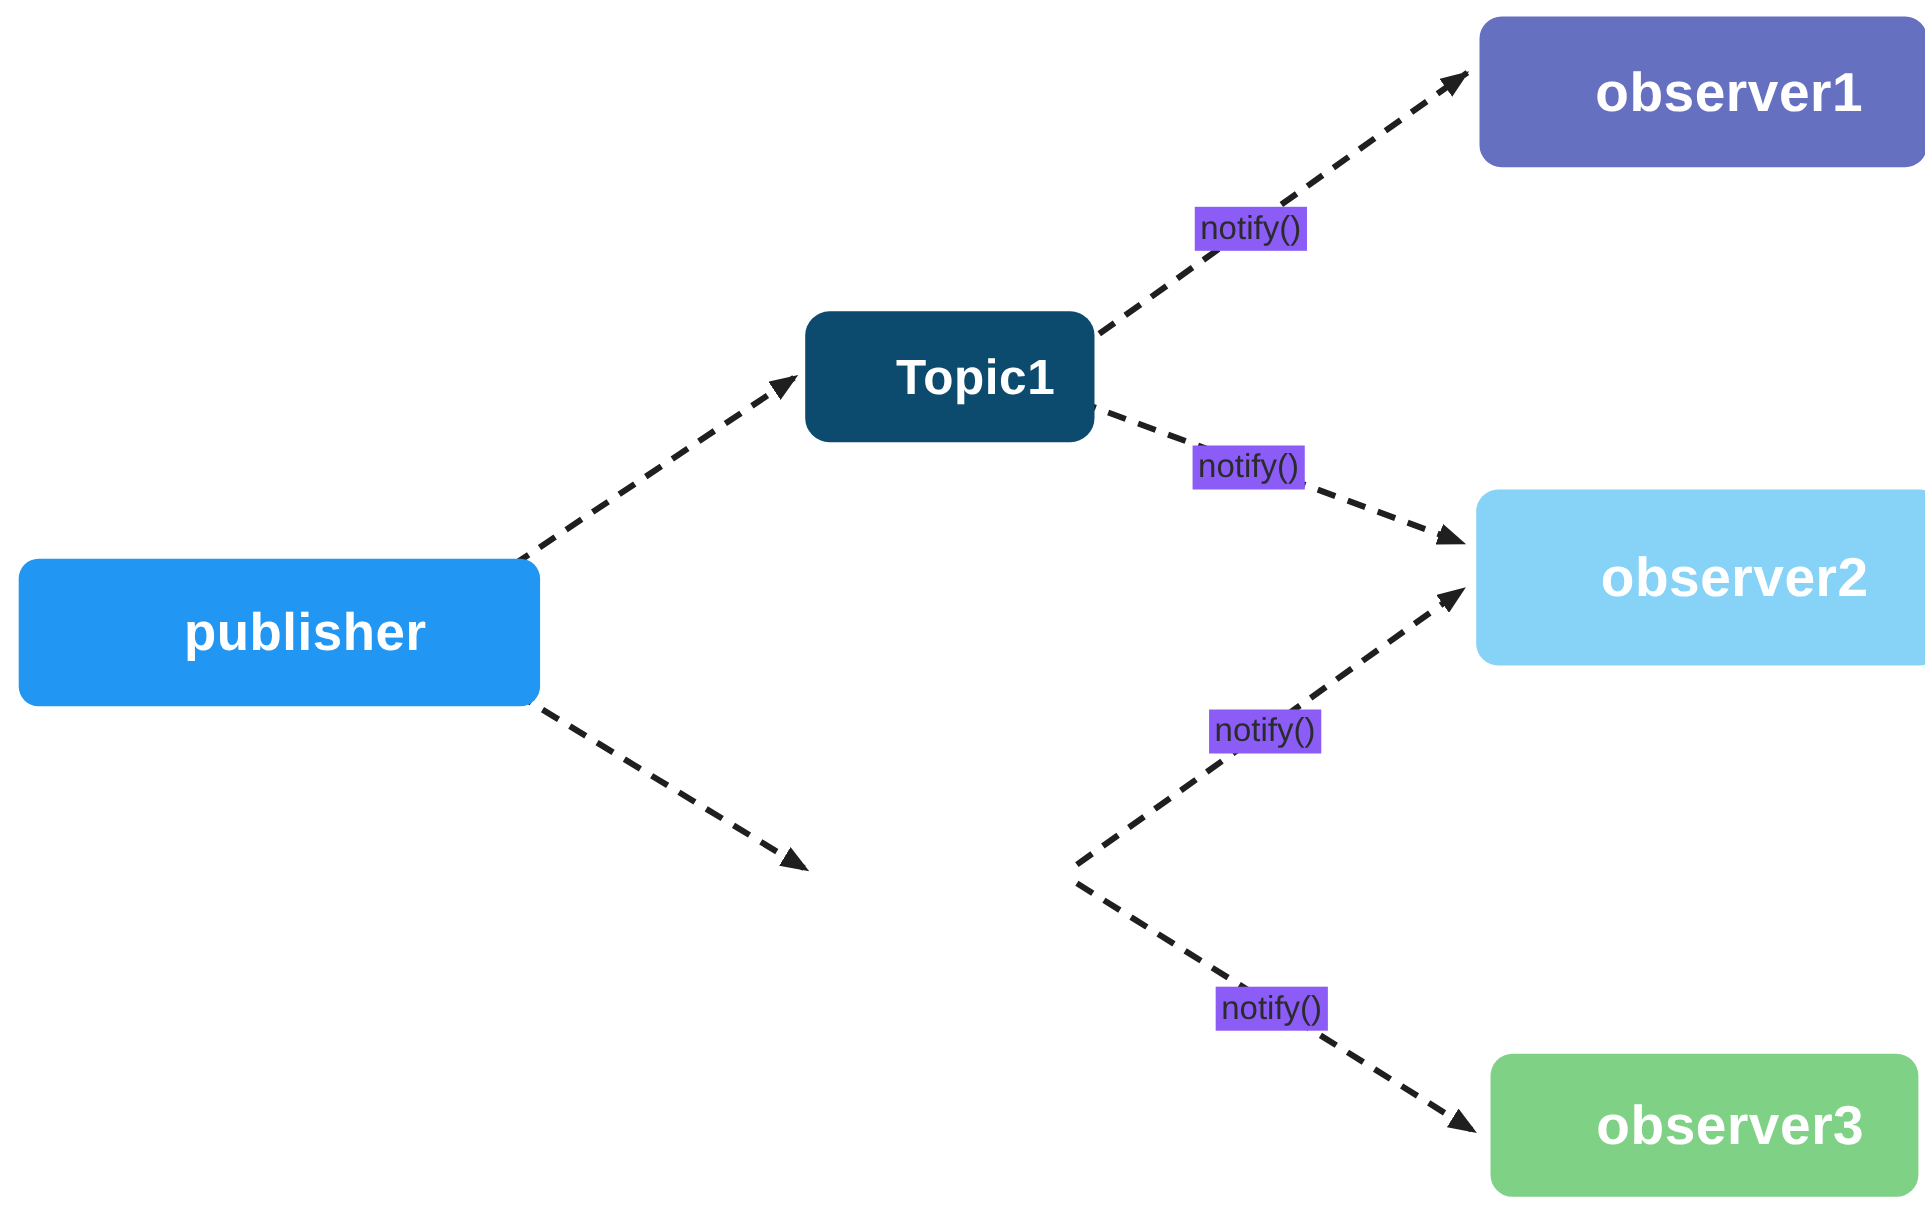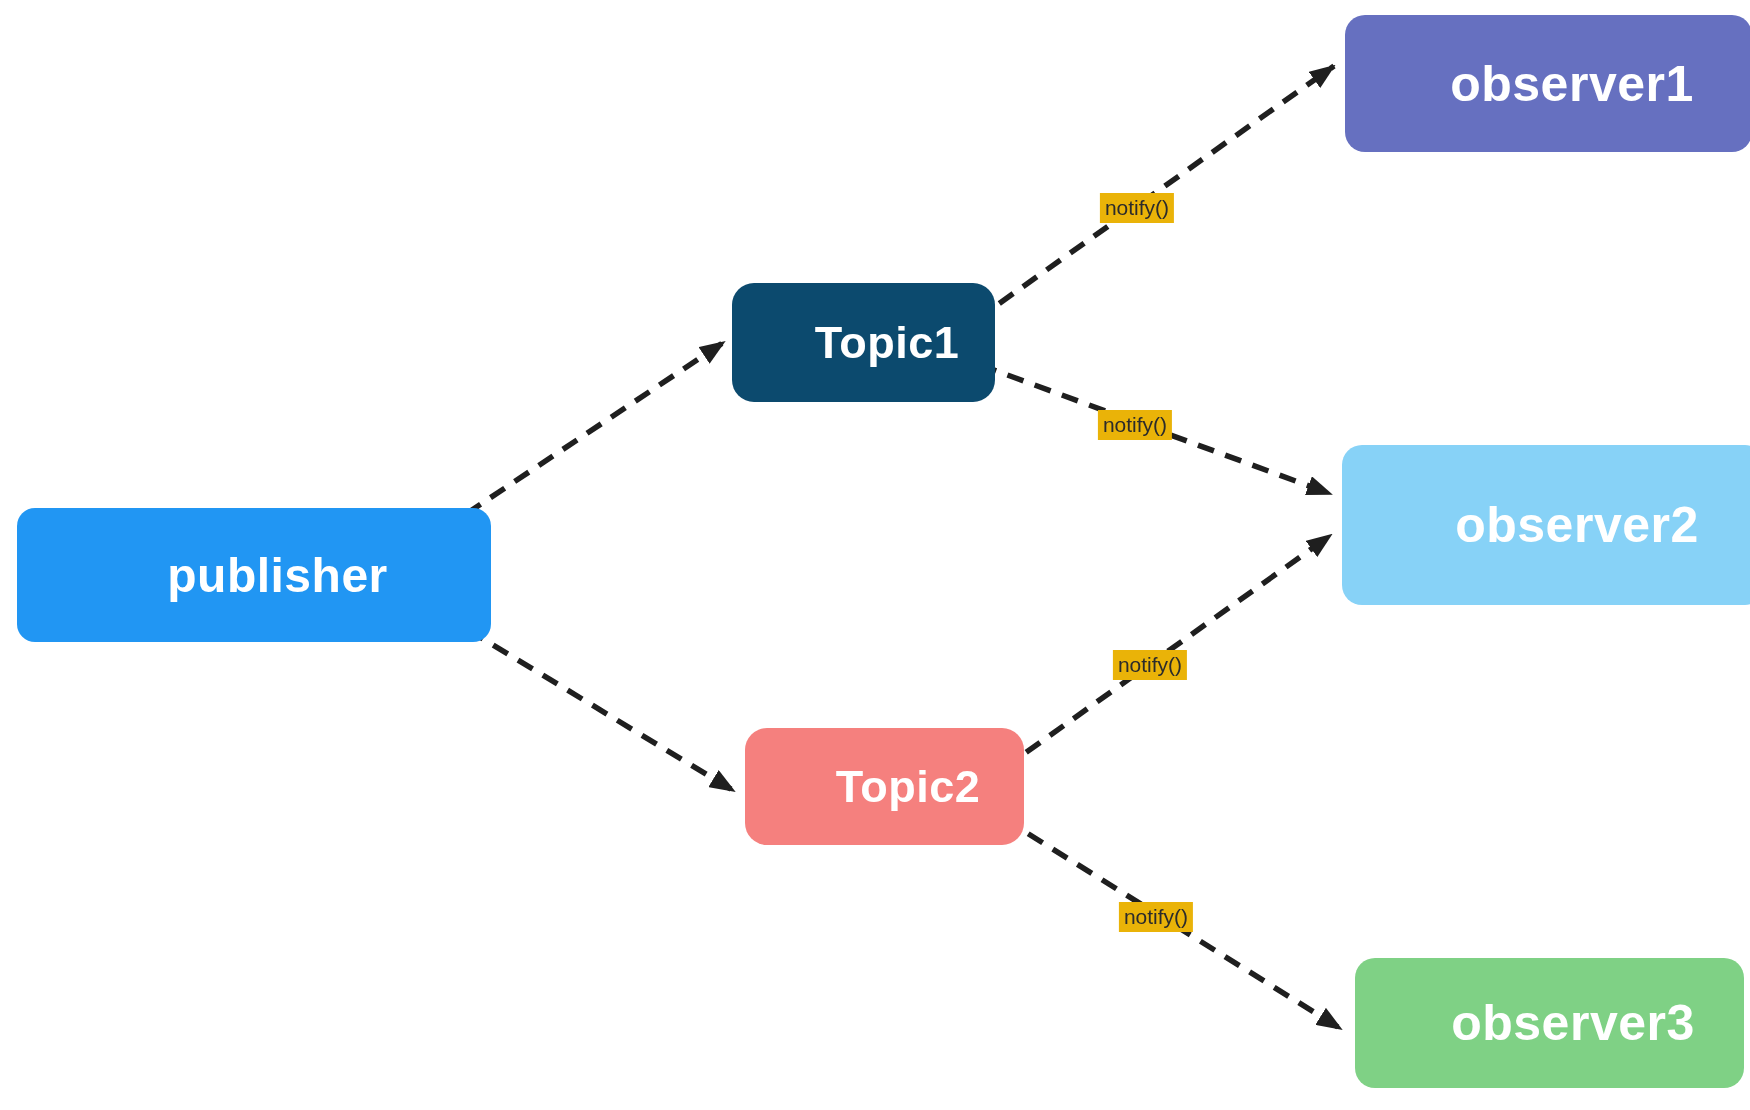--- a/index.html
+++ b/index.html
@@ -59,23 +59,23 @@
     border-radius: 20px; font-size: 50px;
   }
   .node-observer3 {
     left: 1355px; top: 958px; width: 342px; height: 130px;
     border-radius: 20px; font-size: 50px;
   }
   .edge-label {
     position: absolute;
     z-index: 3;
     transform: translate(-50%, -50%);
-    background: #eab308;
+    background: #8b5cf6;
     color: #2b2b2b;
-    font-size: 21px;
+    font-size: 30px;
     padding: 3px 5px;
     white-space: nowrap;
   }
   .edge-label-1 { left: 1137px; top: 208px; }
   .edge-label-2 { left: 1135px; top: 425px; }
   .edge-label-3 { left: 1150px; top: 665px; }
   .edge-label-4 { left: 1156px; top: 917px; }
 </style>
 </head>
 <body>
@@ -93,21 +93,20 @@
     <line class="edge" x1="952" y1="337" x2="1334" y2="66" marker-end="url(#arrowhead)"></line>
     <line class="edge" x1="953" y1="355" x2="1331" y2="494" marker-end="url(#arrowhead)"></line>
     <line class="edge" x1="979" y1="786" x2="1331" y2="535" marker-end="url(#arrowhead)"></line>
     <line class="edge" x1="979" y1="803" x2="1341" y2="1029" marker-end="url(#arrowhead)"></line>
   </svg>
 
   <div class="node node-publisher" style="background-color: rgb(33, 150, 243);">publisher</div>
 
   <div class="node node-topic1" style="background-color: #0c4a6e;">Topic1</div>
 
-  <div class="node node-topic2" style="background-color: rgb(245, 128, 126);">Topic2</div>
 
   <div class="node node-observer1" style="background-color: rgb(102, 112, 192);">observer1</div>
 
   <div class="node node-observer2" style="background-color: rgb(135, 210, 247);">observer2</div>
 
   <div class="node node-observer3" style="background-color: rgb(127, 209, 133);">observer3</div>
 
   <span class="edge-label edge-label-1">notify()</span>
   <span class="edge-label edge-label-2">notify()</span>
   <span class="edge-label edge-label-3">notify()</span>

